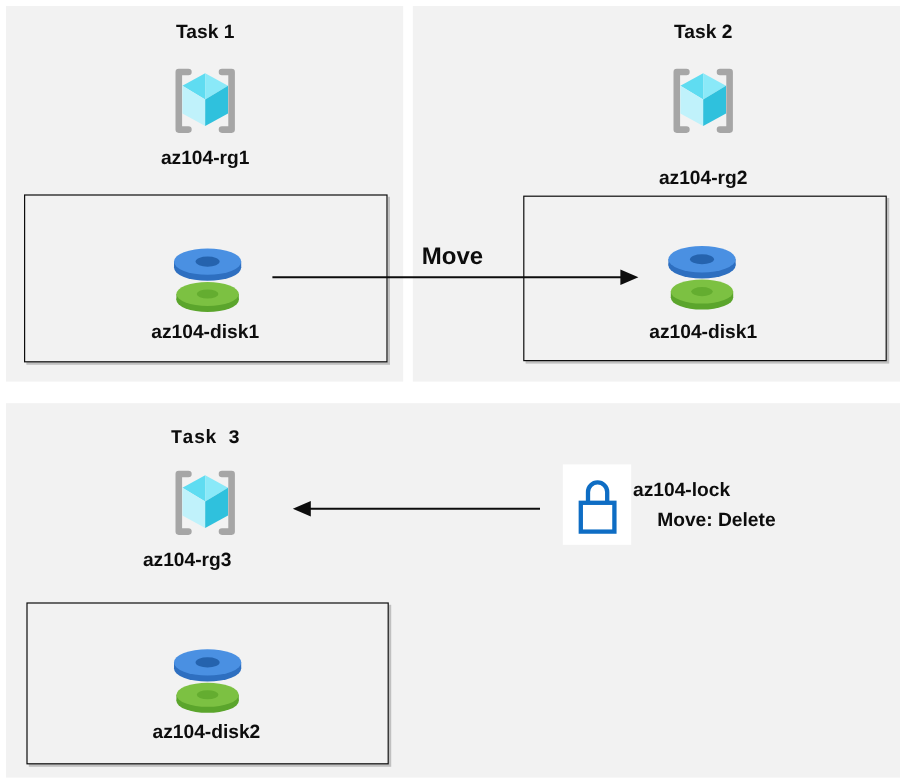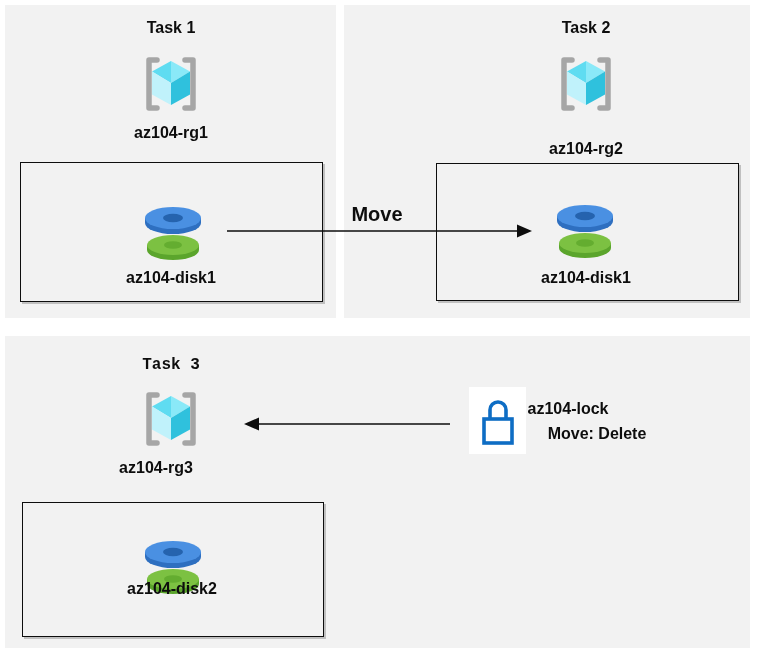--- a/index.html
+++ b/index.html
@@ -172,21 +172,21 @@
       <rect class="disk-green-side" x="6" y="42" width="52" height="5"></rect>
       <ellipse class="disk-green-top" cx="32" cy="42" rx="26" ry="10"></ellipse>
       <ellipse class="disk-green-hole" cx="32" cy="42" rx="9" ry="3.8"></ellipse>
       <ellipse class="disk-blue-side" cx="32" cy="20" rx="28" ry="11"></ellipse>
       <rect class="disk-blue-side" x="4" y="15" width="56" height="5"></rect>
       <ellipse class="disk-blue-top" cx="32" cy="15" rx="28" ry="11"></ellipse>
       <ellipse class="disk-blue-hole" cx="32" cy="15" rx="10" ry="4.2"></ellipse>
     </svg>
   </span>
 
-  <div class="lbl" style="left:172px;top:580px;">az104-disk2</div>
+  <div class="lbl" style="left:172px;top:602px;">az104-disk2</div>
 
   <div class="lock-square">
     <span style="display:flex;">
       <svg width="36" height="52" viewBox="0 0 36 52">
         <path class="lock-stroke" d="M10 26 V15 a8 8 0 0 1 16 0 V26"></path>
         <rect class="lock-body" x="4" y="24" width="28" height="24"></rect>
       </svg>
     </span>
   </div>
 

